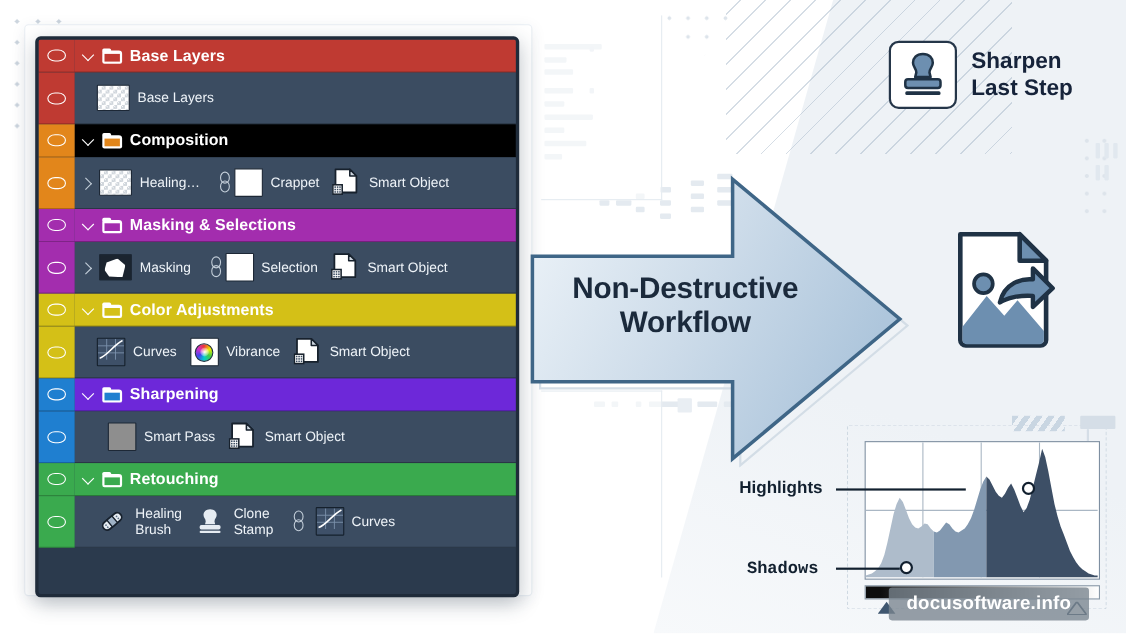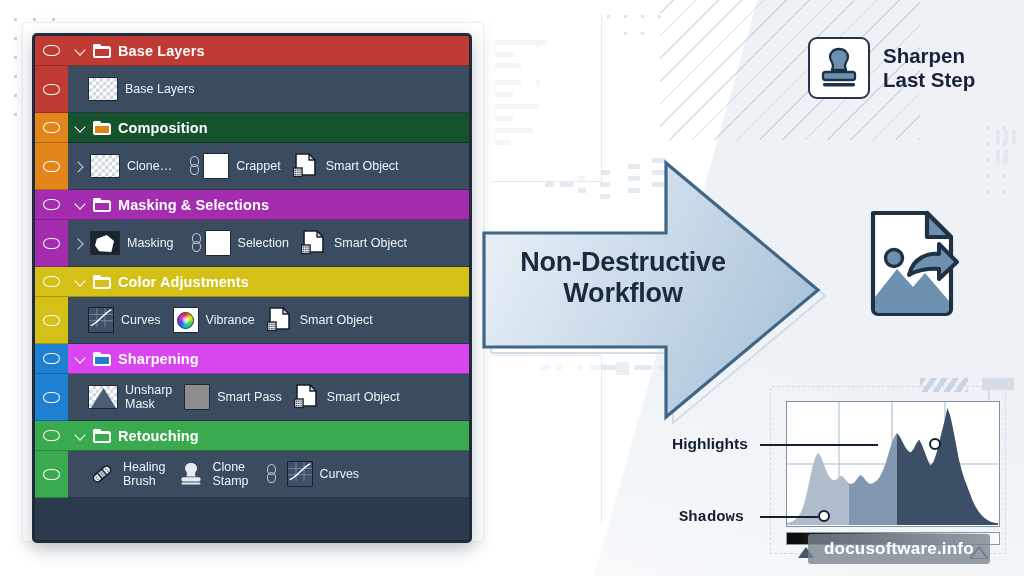--- a/index.html
+++ b/index.html
@@ -345,40 +345,40 @@
           </span>
         </div>
       </div>
       <div class="row group">
         <div class="eye-cell" style="background:#e2861b">
           <span class="eye">
             <span class="lid"></span>
             <span class="pupil" style="background:#e2861b"></span>
           </span>
         </div>
-        <div class="row-body" style="background:#14532d;color:#ffffff">
+        <div class="row-body" style="background:#000000;color:#ffffff">
           <span class="chev"></span>
           <span class="folder">
             <span class="cut" style="background:#e2861b"></span>
           </span>
           <span class="group-title">Composition</span>
         </div>
       </div>
       <div class="row layer">
         <div class="eye-cell" style="background:#e2861b">
           <span class="eye">
             <span class="lid"></span>
             <span class="pupil" style="background:#e2861b"></span>
           </span>
         </div>
         <div class="row-body">
           <span class="chev right" style="color:#c3ced9;margin:0 5px 0 2px"></span>
           <span class="item">
             <span class="thumb checker"></span>
-            <span class="item-label">Clone…</span>
+            <span class="item-label">Healing…</span>
           </span>
           <span style="display:inline-block;width:10px"></span>
           <span class="chain"></span>
           <span class="item">
             <span class="thumb sq white"></span>
             <span class="item-label">Crappet</span>
           </span>
           <span style="display:inline-block;width:10px"></span>
           <span class="item">
             <span class="doc-icon"><svg viewBox="0 0 26 28" width="26" height="28">
@@ -522,42 +522,37 @@
           </span>
         </div>
       </div>
       <div class="row group">
         <div class="eye-cell" style="background:#1f7fd0">
           <span class="eye">
             <span class="lid"></span>
             <span class="pupil" style="background:#1f7fd0"></span>
           </span>
         </div>
-        <div class="row-body" style="background:#d946ef;color:#ffffff">
+        <div class="row-body" style="background:#6d28d9;color:#ffffff">
           <span class="chev"></span>
           <span class="folder">
             <span class="cut" style="background:#1f7fd0"></span>
           </span>
           <span class="group-title">Sharpening</span>
         </div>
       </div>
       <div class="row layer">
         <div class="eye-cell" style="background:#1f7fd0">
           <span class="eye">
             <span class="lid"></span>
             <span class="pupil" style="background:#1f7fd0"></span>
           </span>
         </div>
         <div class="row-body">
           <span style="display:inline-block;width:16px"></span>
-          <span class="item">
-            <span class="thumb unsharp"></span>
-            <span class="item-label">Unsharp
-Mask</span>
-          </span>
           <span style="display:inline-block;width:10px"></span>
           <span class="item">
             <span class="thumb sq gray"></span>
             <span class="item-label">Smart Pass</span>
           </span>
           <span style="display:inline-block;width:10px"></span>
           <span class="item">
             <span class="doc-icon"><svg viewBox="0 0 26 28" width="26" height="28">
                 <path d="M3,2 L16,2 L22,8 L22,23 L3,23 Z" fill="#ffffff" stroke="#17212d" stroke-width="1.6" stroke-linejoin="round"></path>
                 <path d="M16,2 L16,8 L22,8 Z" fill="#cfd8e2" stroke="#17212d" stroke-width="1.4" stroke-linejoin="round"></path>

